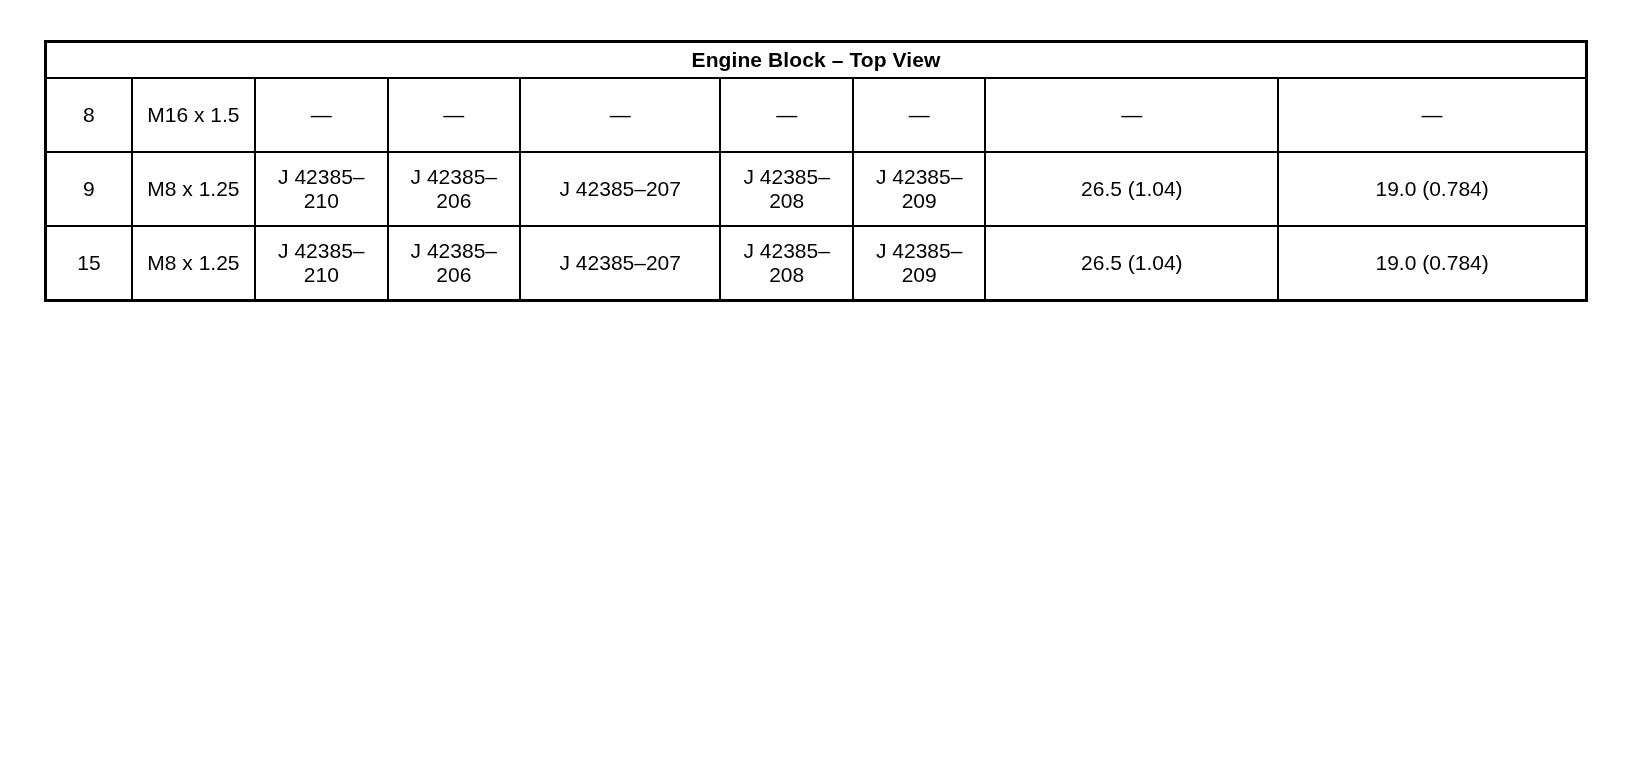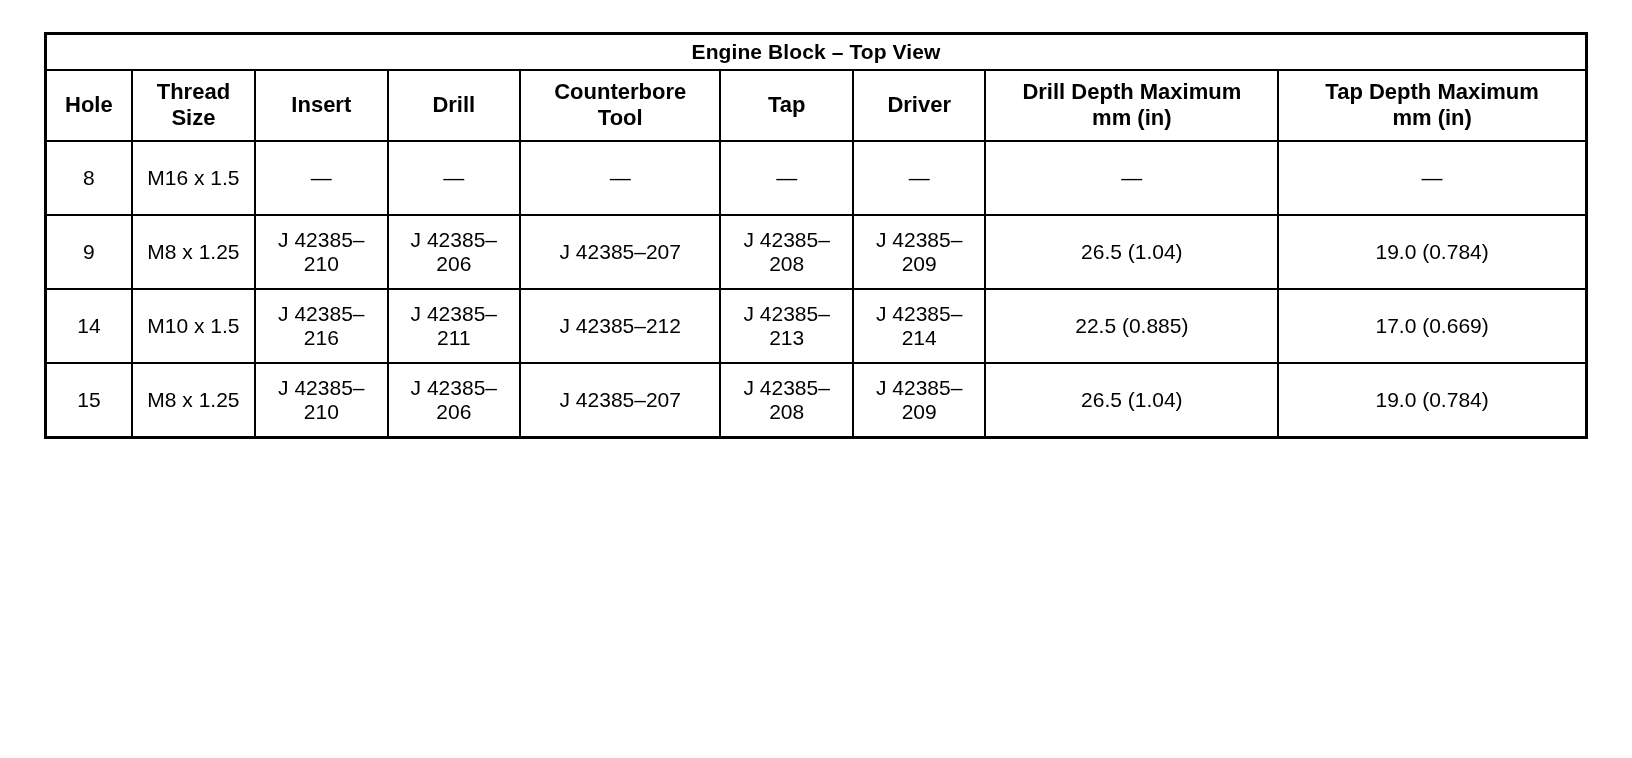--- a/index.html
+++ b/index.html
@@ -12,21 +12,21 @@
     height: 758px;
     font-family: "Liberation Sans", sans-serif;
     color: #000000;
     overflow: hidden;
   }
   .page {
     position: relative;
     width: 1632px;
     height: 740px;
     box-sizing: border-box;
-    padding: 32px 44px 28px 44px;
+    padding: 40px 44px 28px 44px;
   }
   table.spec-table {
     border-collapse: collapse;
     width: 100%;
     table-layout: fixed;
     border: 3px solid #000000;
   }
   table.spec-table td,
   table.spec-table th {
     border: 2px solid #000000;
@@ -78,35 +78,20 @@
       <col class="c-counter">
       <col class="c-tap">
       <col class="c-driver">
       <col class="c-drilldep">
       <col class="c-tapdep">
     </colgroup>
     <thead>
       <tr>
         <td class="title-cell nowrap" colspan="9">Engine Block – Top View</td>
       </tr>
-      <tr>
-        <th class="col-head nowrap">Hole</th>
-        <th class="col-head nowrap">Thread
-Size</th>
-        <th class="col-head nowrap">Insert</th>
-        <th class="col-head nowrap">Drill</th>
-        <th class="col-head nowrap">Counterbore
-Tool</th>
-        <th class="col-head nowrap">Tap</th>
-        <th class="col-head nowrap">Driver</th>
-        <th class="col-head nowrap">Drill Depth Maximum
-mm (in)</th>
-        <th class="col-head nowrap">Tap Depth Maximum
-mm (in)</th>
-      </tr>
     </thead>
     <tbody>
       <tr>
         <td class="nowrap">8</td>
         <td class="nowrap">M16 x 1.5</td>
         <td class="nowrap">—</td>
         <td class="nowrap">—</td>
         <td class="nowrap">—</td>
         <td class="nowrap">—</td>
         <td class="nowrap">—</td>
@@ -122,35 +107,20 @@
 206</td>
         <td class="nowrap">J 42385–207</td>
         <td class="nowrap">J 42385–
 208</td>
         <td class="nowrap">J 42385–
 209</td>
         <td class="nowrap">26.5 (1.04)</td>
         <td class="nowrap">19.0 (0.784)</td>
       </tr>
       <tr>
-        <td class="nowrap">14</td>
-        <td class="nowrap">M10 x 1.5</td>
-        <td class="nowrap">J 42385–
-216</td>
-        <td class="nowrap">J 42385–
-211</td>
-        <td class="nowrap">J 42385–212</td>
-        <td class="nowrap">J 42385–
-213</td>
-        <td class="nowrap">J 42385–
-214</td>
-        <td class="nowrap">22.5 (0.885)</td>
-        <td class="nowrap">17.0 (0.669)</td>
-      </tr>
-      <tr>
         <td class="nowrap">15</td>
         <td class="nowrap">M8 x 1.25</td>
         <td class="nowrap">J 42385–
 210</td>
         <td class="nowrap">J 42385–
 206</td>
         <td class="nowrap">J 42385–207</td>
         <td class="nowrap">J 42385–
 208</td>
         <td class="nowrap">J 42385–

